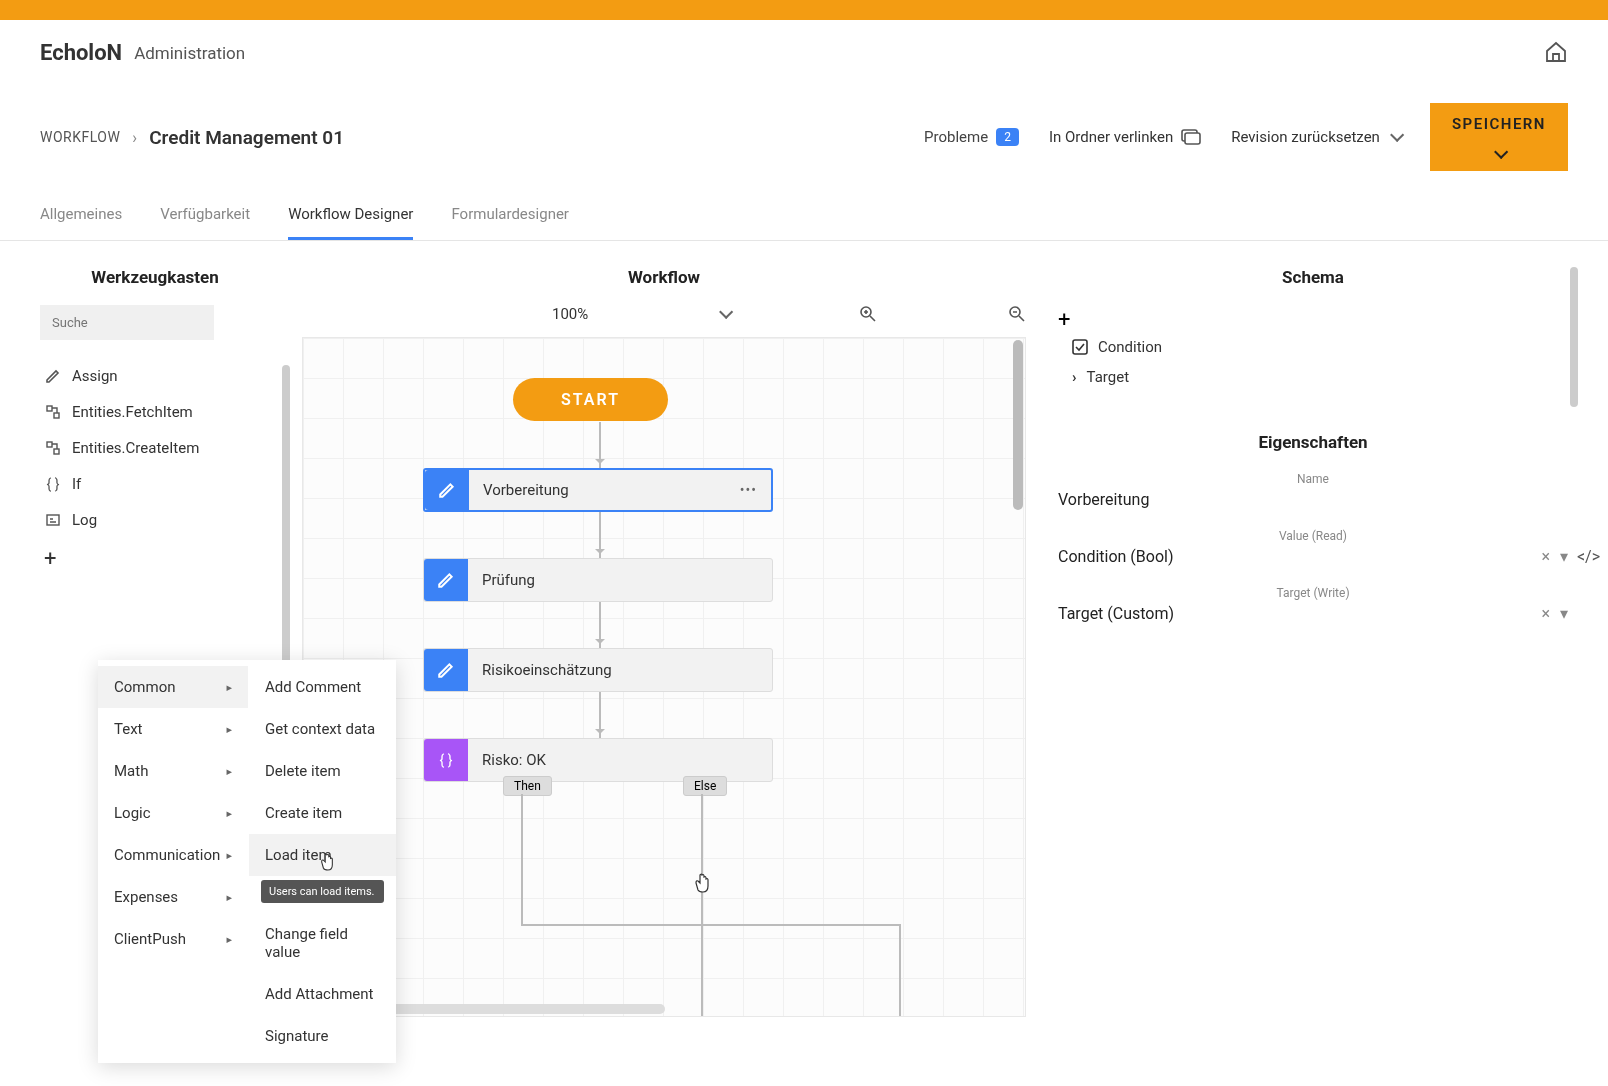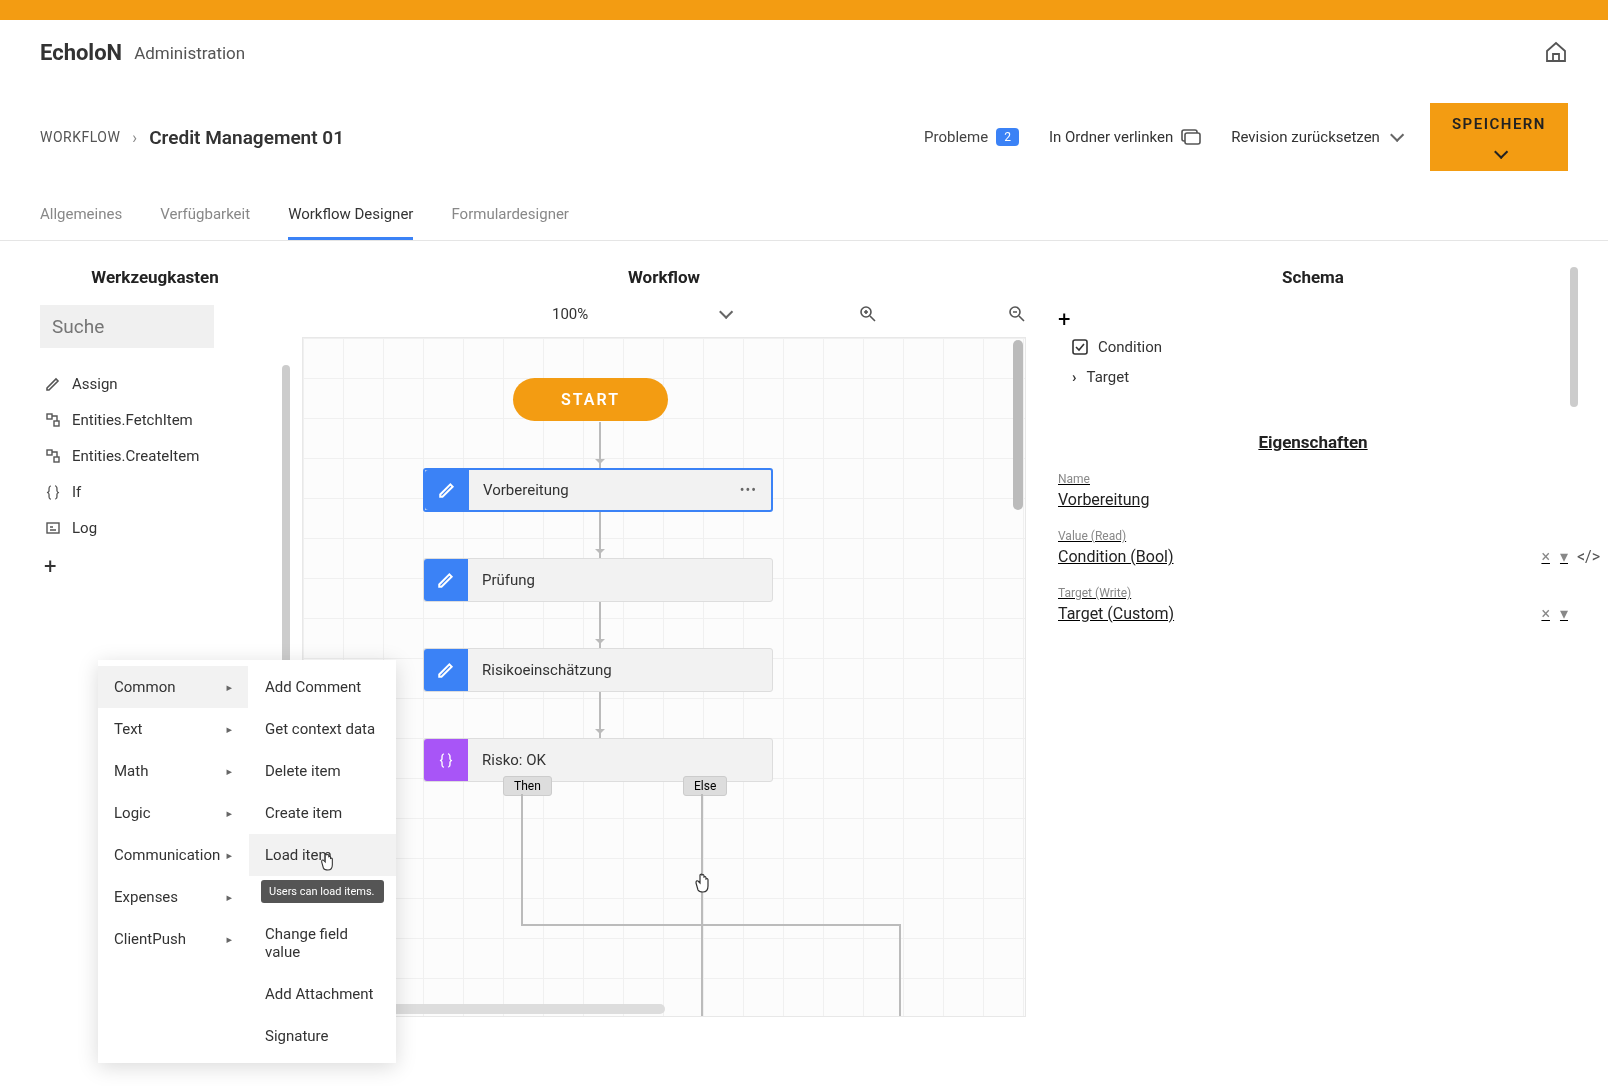--- a/index.html
+++ b/index.html
@@ -18,21 +18,21 @@
 .badge { background: #3b82f6; color: #fff; border-radius: 4px; font-size: 12px; padding: 2px 8px; }
 .link-folder { font-size: 15px; color: #333; display:flex; align-items:center; gap:8px;}
 .revision { font-size: 15px; color: #333; display:flex; align-items:center; gap:10px;}
 .save-btn { background: #f39c12; color: #222; padding: 12px 22px; font-size: 15px; font-weight: 600; letter-spacing: 1.5px; border: none; display:flex; align-items:center; gap:16px;flex-direction:column;}
 .tabs { display: flex; border-bottom: 1px solid #e5e5e5; padding: 0 40px; gap: 38px; margin-top:10px;}
 .tab { padding: 14px 0; font-size: 15px; color: #888; cursor: pointer; border-bottom: 3px solid transparent; }
 .tab.active { color: #333; border-bottom-color: #3b82f6; }
 .main { display: flex; padding: 26px 40px 0; gap: 32px; height: calc(100% - 230px); position: relative;}
 .toolbox { width: 230px; }
 .section-title { font-size: 17px; font-weight: 700; color: #222; margin-bottom: 18px; text-align: center; }
-.search-box { background: #f0f0f0; border: none; padding: 10px 12px; font-size: 19px; width: 174px; margin-bottom: 18px; }
+.search-box { background: #f0f0f0; border: none; padding: 10px 12px; font-size: 13px; width: 174px; margin-bottom: 18px; }
 .tool-item { display: flex; align-items: center; gap: 10px; padding: 9px 4px; font-size: 15px; color: #333; cursor: pointer;}
 .tool-icon { width: 18px; height: 18px; display:inline-flex; align-items:center; justify-content:center;}
 .plus-row { padding: 8px 4px; font-size: 22px; color: #333;}
 .scrolltrack-v { position: absolute; top:0; right:-20px; width:8px; height:340px; background:#ccc; border-radius:4px;}
 .canvas-area { flex: 1; }
 .canvas-header { display: flex; align-items: center; gap: 24px; margin-bottom: 14px; padding-left:250px;justify-content:space-between;}
 .zoom-label { font-size: 15px; color: #333; }
 .canvas { position: relative; background: #fcfcfc; border: 1px solid #e8e8e8; height: 680px; overflow: hidden;
   background-image: linear-gradient(#f0f0f0 1px, transparent 1px), linear-gradient(90deg, #f0f0f0 1px, transparent 1px);
   background-size: 40px 40px; }
@@ -46,22 +46,22 @@
 .box-node .node-label { padding: 0 14px; font-size: 15px; flex:1; color:#333;}
 .box-node.selected { border: 2px solid #3b82f6; }
 .node-menu { margin-right: 14px; color:#666; font-size:14px; letter-spacing:1px;}
 .arrow-v { position:absolute; width:2px; background:#bbb; left:296px; }
 .arrow-v::after { content:''; position:absolute; bottom:-1px; left:-4px; border:5px solid transparent; border-top-color:#bbb;}
 .branch-tag { position:absolute; background:#ddd; border:1px solid #ccc; font-size:12px; padding:2px 10px; border-radius:3px;}
 .cursor-hand { position:absolute; left:390px; top:535px; font-size:16px;}
 .schema-panel { width: 510px; }
 .schema-list { margin-top: 0; }
 .schema-item { display:flex; align-items:center; gap:10px; padding:6px 0 6px 14px; font-size:15px; color:#333;}
-.prop-section { margin-top: 40px; text-decoration: underline; }
-.prop-label { font-size: 12px; color: #888; margin-top: 20px; }
+.prop-section { margin-top: 40px; }
+.prop-label { font-size: 12px; color: #888; margin-top: 20px; text-align: center; }
 .prop-value { font-size: 16px; color: #222; margin-top: 4px; display:flex; align-items:center; justify-content:space-between;}
 .prop-actions { display:flex; gap:10px; color:#888; align-items:center;}
 .code-icon { position:absolute; right:-32px; font-size:16px; color:#555;}
 .context-menu { position: absolute; left: 98px; top: 660px; display: flex; background: #fff; box-shadow: 0 4px 20px rgba(0,0,0,0.15); z-index:100;}
 .menu-col { width: 150px; padding: 6px 0;}
 .menu-col.sub { width: 148px; border-left:1px solid #fff;}
 .menu-item { padding: 12px 16px; font-size: 15px; color:#333; display:flex; justify-content:space-between; align-items:center; cursor:pointer;}
 .menu-item.hover { background: #f2f2f2; }
 .menu-chev { font-size:11px; color:#666;}
 .tooltip-dark { background:#555; color:#fff; font-size:11px; padding:5px 8px; border-radius:3px; margin:4px 12px 10px;}

